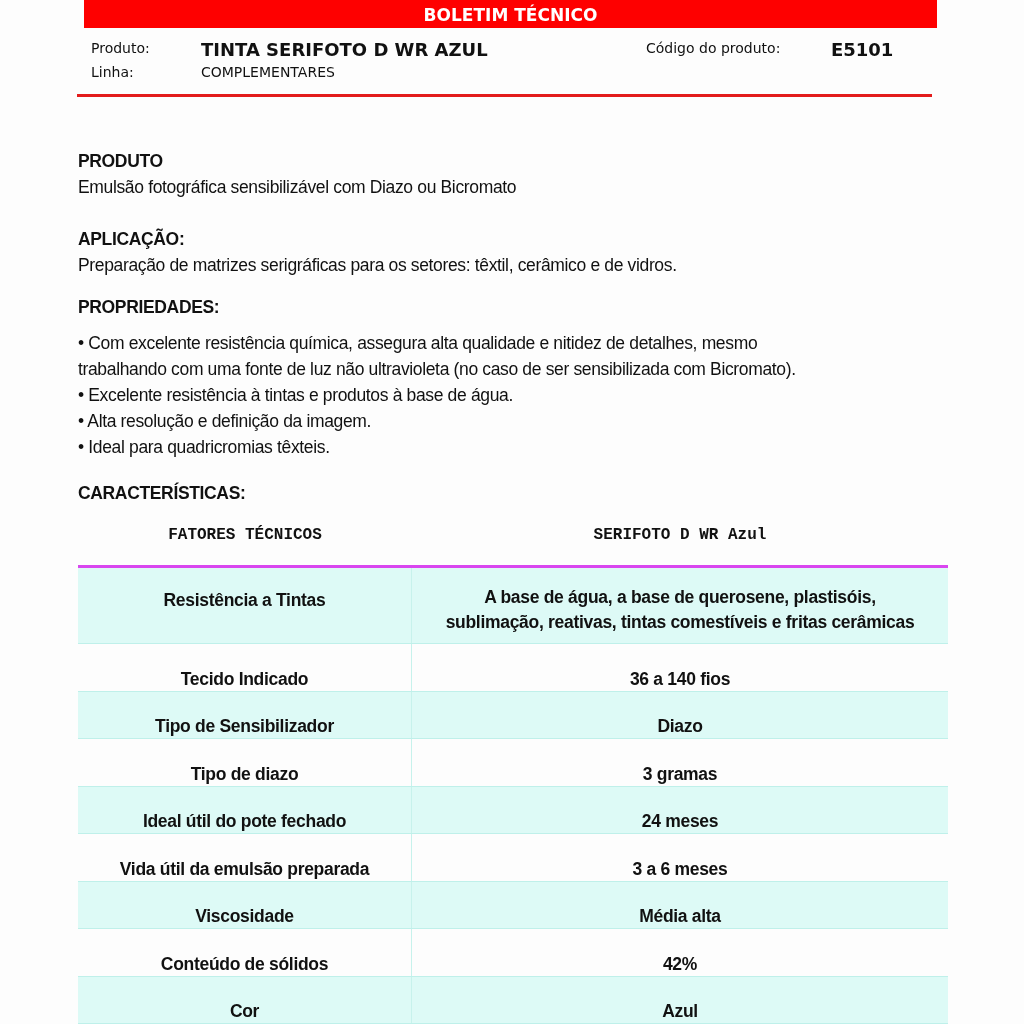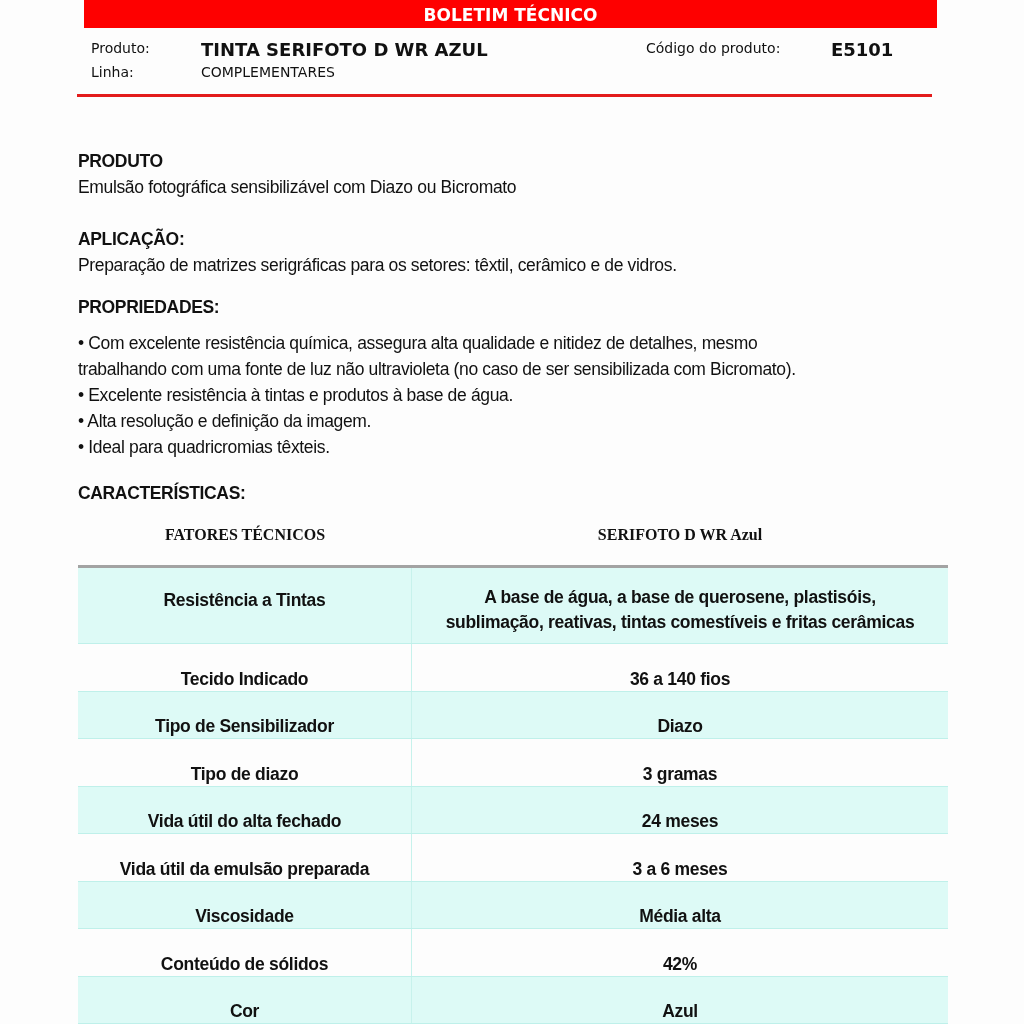--- a/index.html
+++ b/index.html
@@ -68,22 +68,22 @@
       letter-spacing: -0.3px;
     }
     .trow {
       display: flex;
       position: relative;
       box-sizing: border-box;
       border-bottom: 1px solid #bff0ea;
     }
     .trow.head {
       height: 58px;
-      border-bottom: 3px solid #a3a3a3;
-      font-family: Liberation Serif, serif;
+      border-bottom: 3px solid #d946ef;
+      font-family: Liberation Mono, monospace;
       font-size: 16px;
       letter-spacing: 0;
     }
     .trow.shaded { background: #ddfaf6; }
     .trow.plain { background: #fdfdfd; }
     .cell {
       box-sizing: border-box;
       display: flex;
       align-items: flex-end;
       justify-content: center;
@@ -156,21 +156,21 @@
     <div class="cell c1">Tipo de Sensibilizador</div>
     <div class="cell c2">Diazo</div>
   </div>
 
   <div class="trow std plain">
     <div class="cell c1">Tipo de diazo</div>
     <div class="cell c2">3 gramas</div>
   </div>
 
   <div class="trow std shaded">
-    <div class="cell c1">Vida útil do alta fechado</div>
+    <div class="cell c1">Ideal útil do pote fechado</div>
     <div class="cell c2">24 meses</div>
   </div>
 
   <div class="trow std plain">
     <div class="cell c1">Vida útil da emulsão preparada</div>
     <div class="cell c2">3 a 6 meses</div>
   </div>
 
   <div class="trow std shaded">
     <div class="cell c1">Viscosidade</div>

